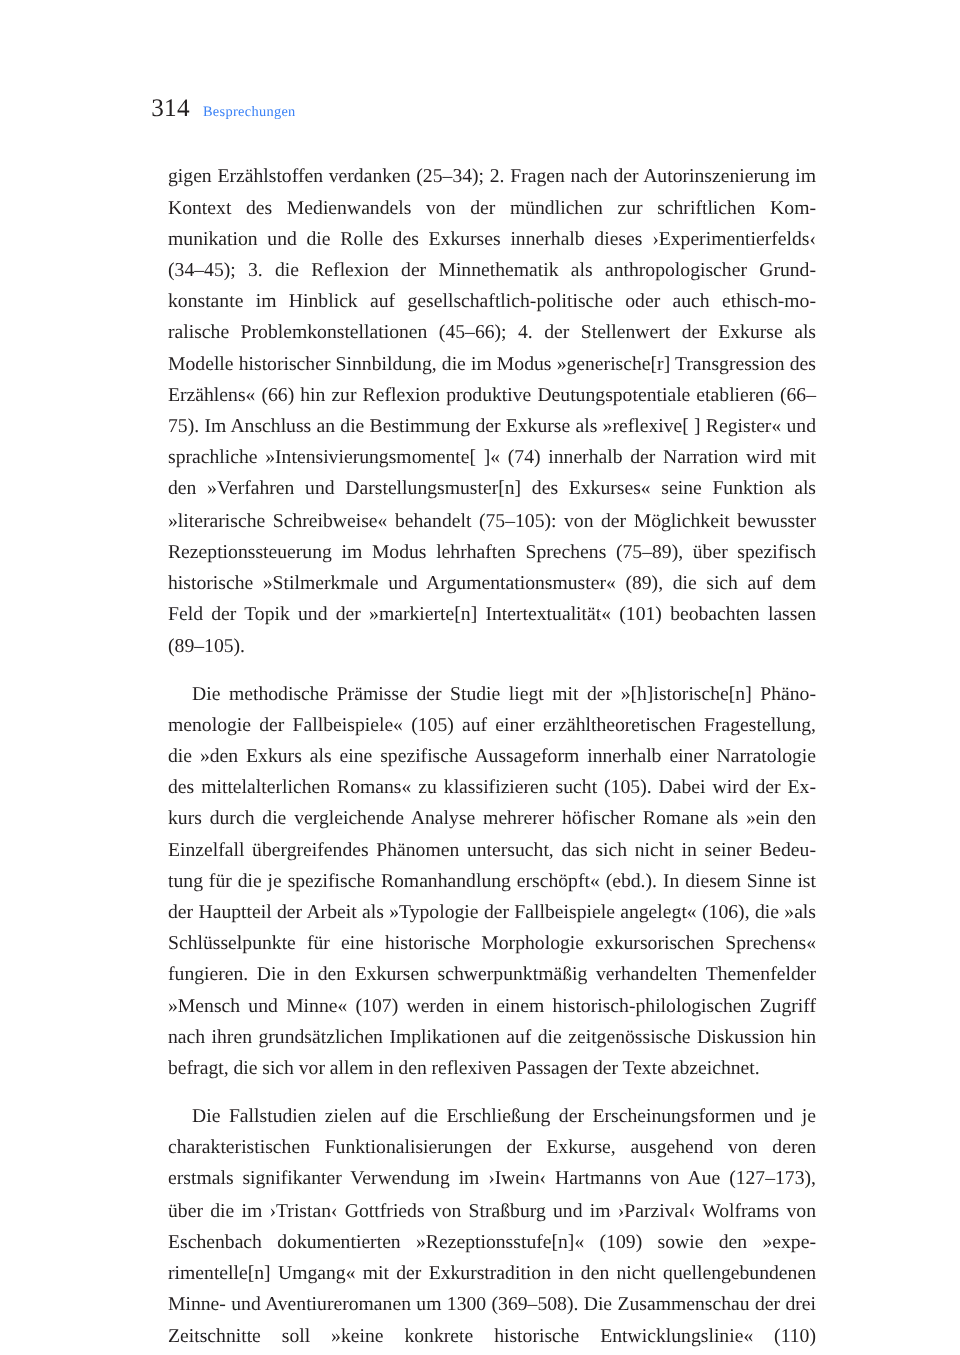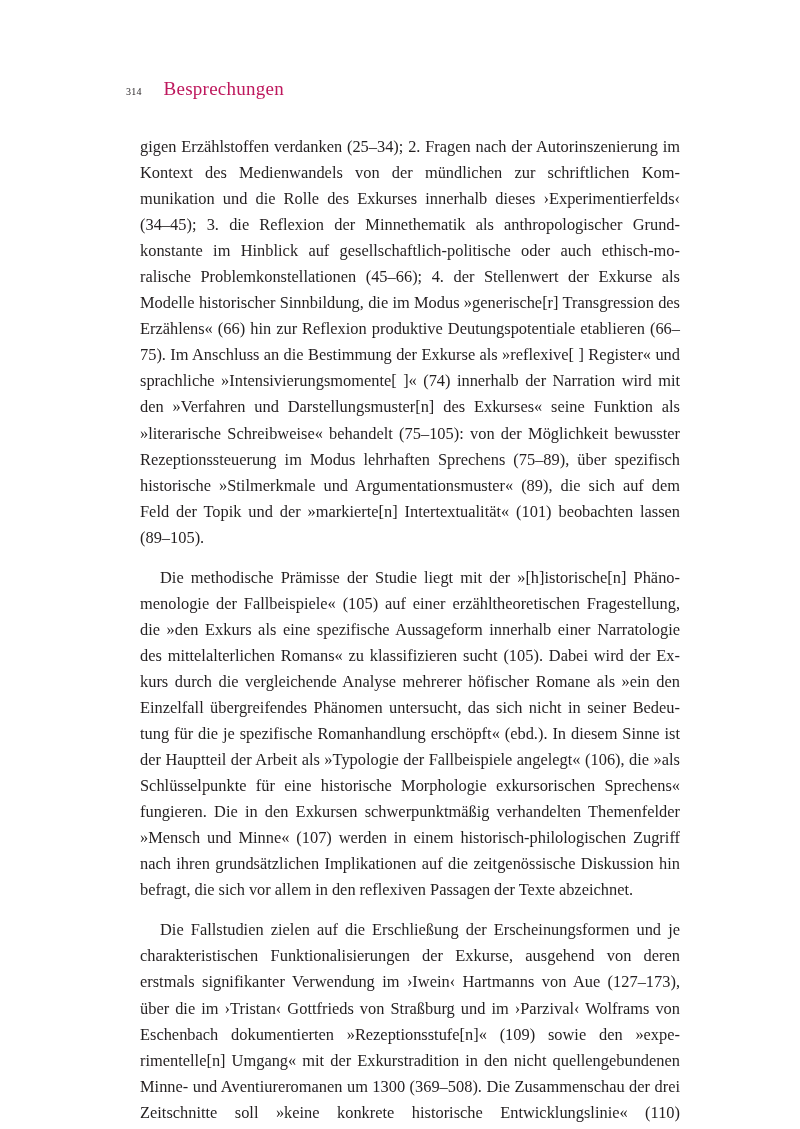--- a/index.html
+++ b/index.html
@@ -27,31 +27,30 @@
   .running-head {
     position: absolute;
     left: 126px;
     top: 78px;
     width: 568px;
     display: flex;
     align-items: baseline;
     white-space: nowrap;
   }
   .folio {
-    font-size: 10px;
+    font-size: 21px;
     letter-spacing: 0.2px;
     color: #231f20;
     margin-right: 11px;
     font-family: Liberation Serif, serif;
   }
   .head-title {
-    font-size: 19px;
+    font-size: 12px;
     letter-spacing: 0.25px;
-    color: #be185d;
-    margin-left: 11px;
+    color: #3b82f6;
   }
   
   .textblock {
     position: absolute;
     left: 126px;
     top: 120px;
     width: 568px;
   }
   .para {
     margin: 14px;

